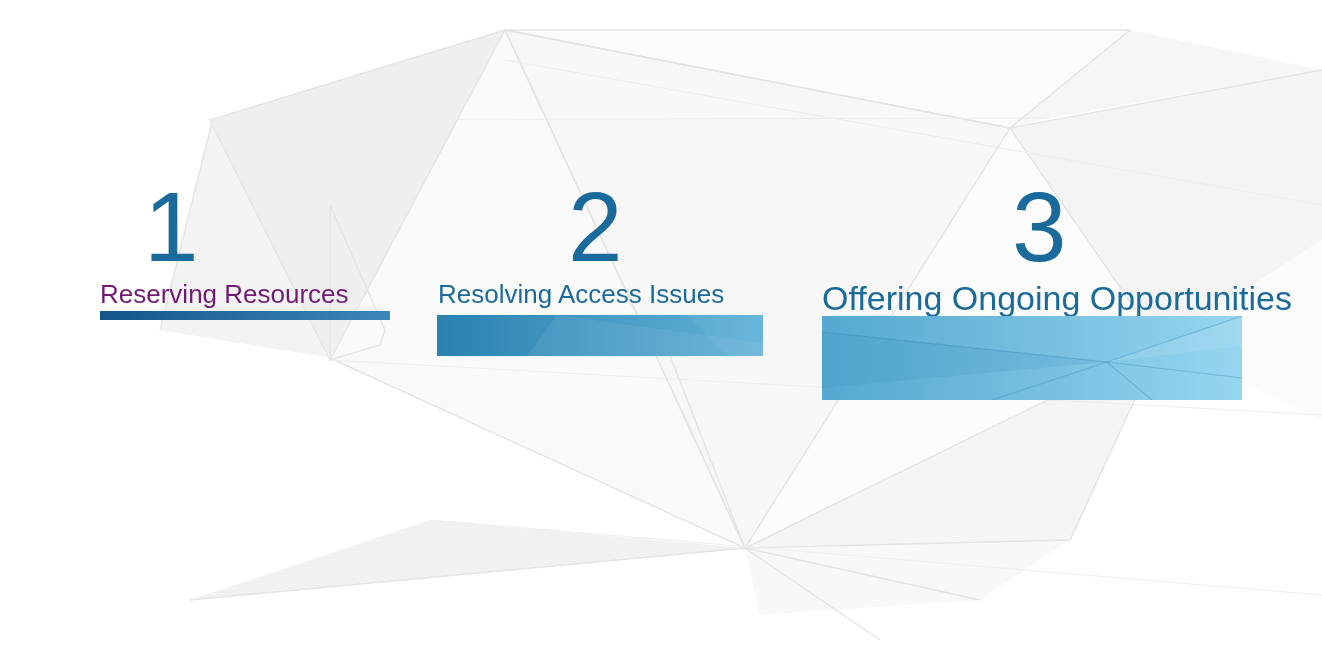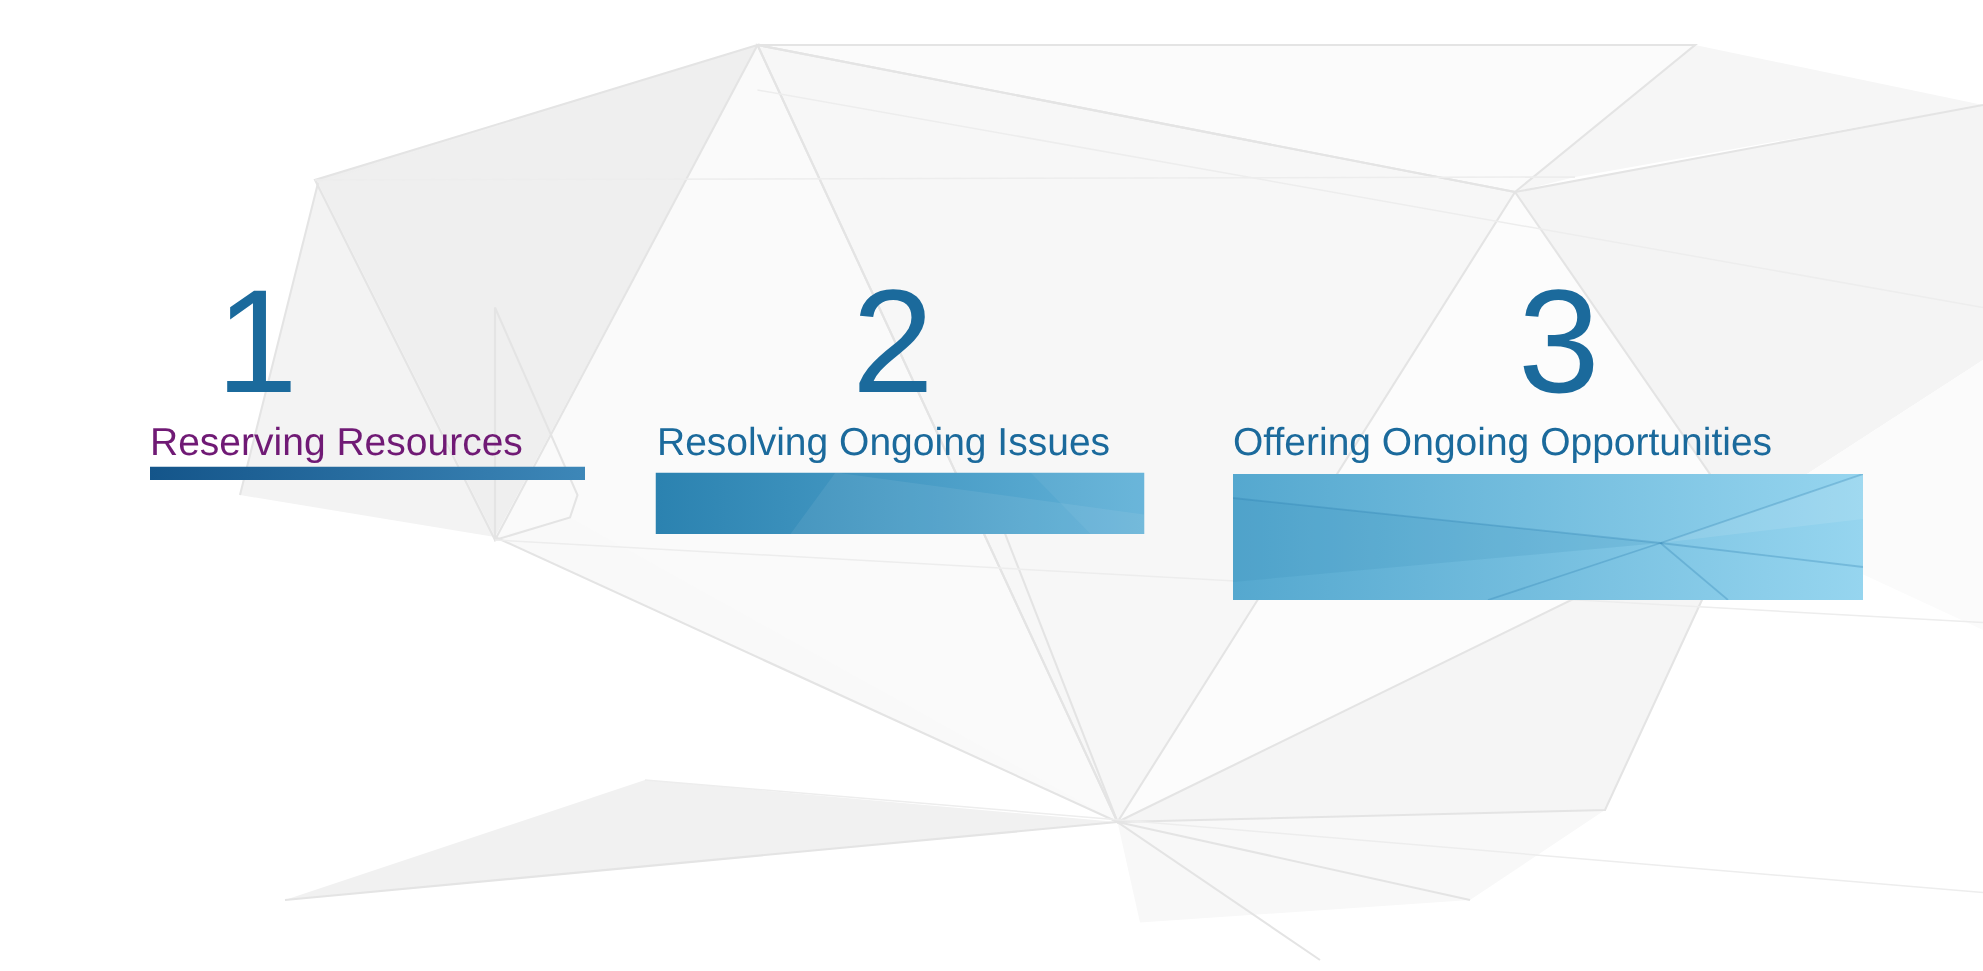--- a/index.html
+++ b/index.html
@@ -92,21 +92,21 @@
 
   
   #step-3 .step-number {
     left: 1012px;
     top: 178px;
     font-size: 98px;
   }
   #step-3 .step-title {
     left: 822px;
     top: 281px;
-    font-size: 26px;
+    font-size: 34px;
   }
   #step-3 .step-bar {
     left: 822px;
     top: 316px;
     width: 420px;
     height: 84px;
   }
 </style>
 </head>
 <body>
@@ -191,21 +191,21 @@
     <div class="step" id="step-1">
       <div class="step-number" style="color:#1b6a9c;">1</div>
       <div class="step-title" style="color:#701a75;">Reserving Resources</div>
       <svg class="step-bar" viewBox="0 0 290 9" preserveAspectRatio="none">
         <rect x="0" y="0" width="290" height="9" fill="url(#bar1)"></rect>
       </svg>
     </div>
 
     <div class="step" id="step-2">
       <div class="step-number" style="color:#1b6a9c;">2</div>
-      <div class="step-title" style="color:#1b6a9c;">Resolving Ongoing Issues</div>
+      <div class="step-title" style="color:#1b6a9c;">Resolving Access Issues</div>
       <svg class="step-bar" viewBox="0 0 326 41" preserveAspectRatio="none">
         <rect x="0" y="0" width="326" height="41" fill="url(#bar2)"></rect>
         <polygon points="120,0 326,28 326,41 90,41" fill="#ffffff" opacity="0.07"></polygon>
         <polygon points="250,0 326,0 326,41 290,41" fill="#ffffff" opacity="0.05"></polygon>
       </svg>
     </div>
 
     <div class="step" id="step-3">
       <div class="step-number" style="color:#1b6a9c;">3</div>
       <div class="step-title" style="color:#1b6a9c;">Offering Ongoing Opportunities</div>

